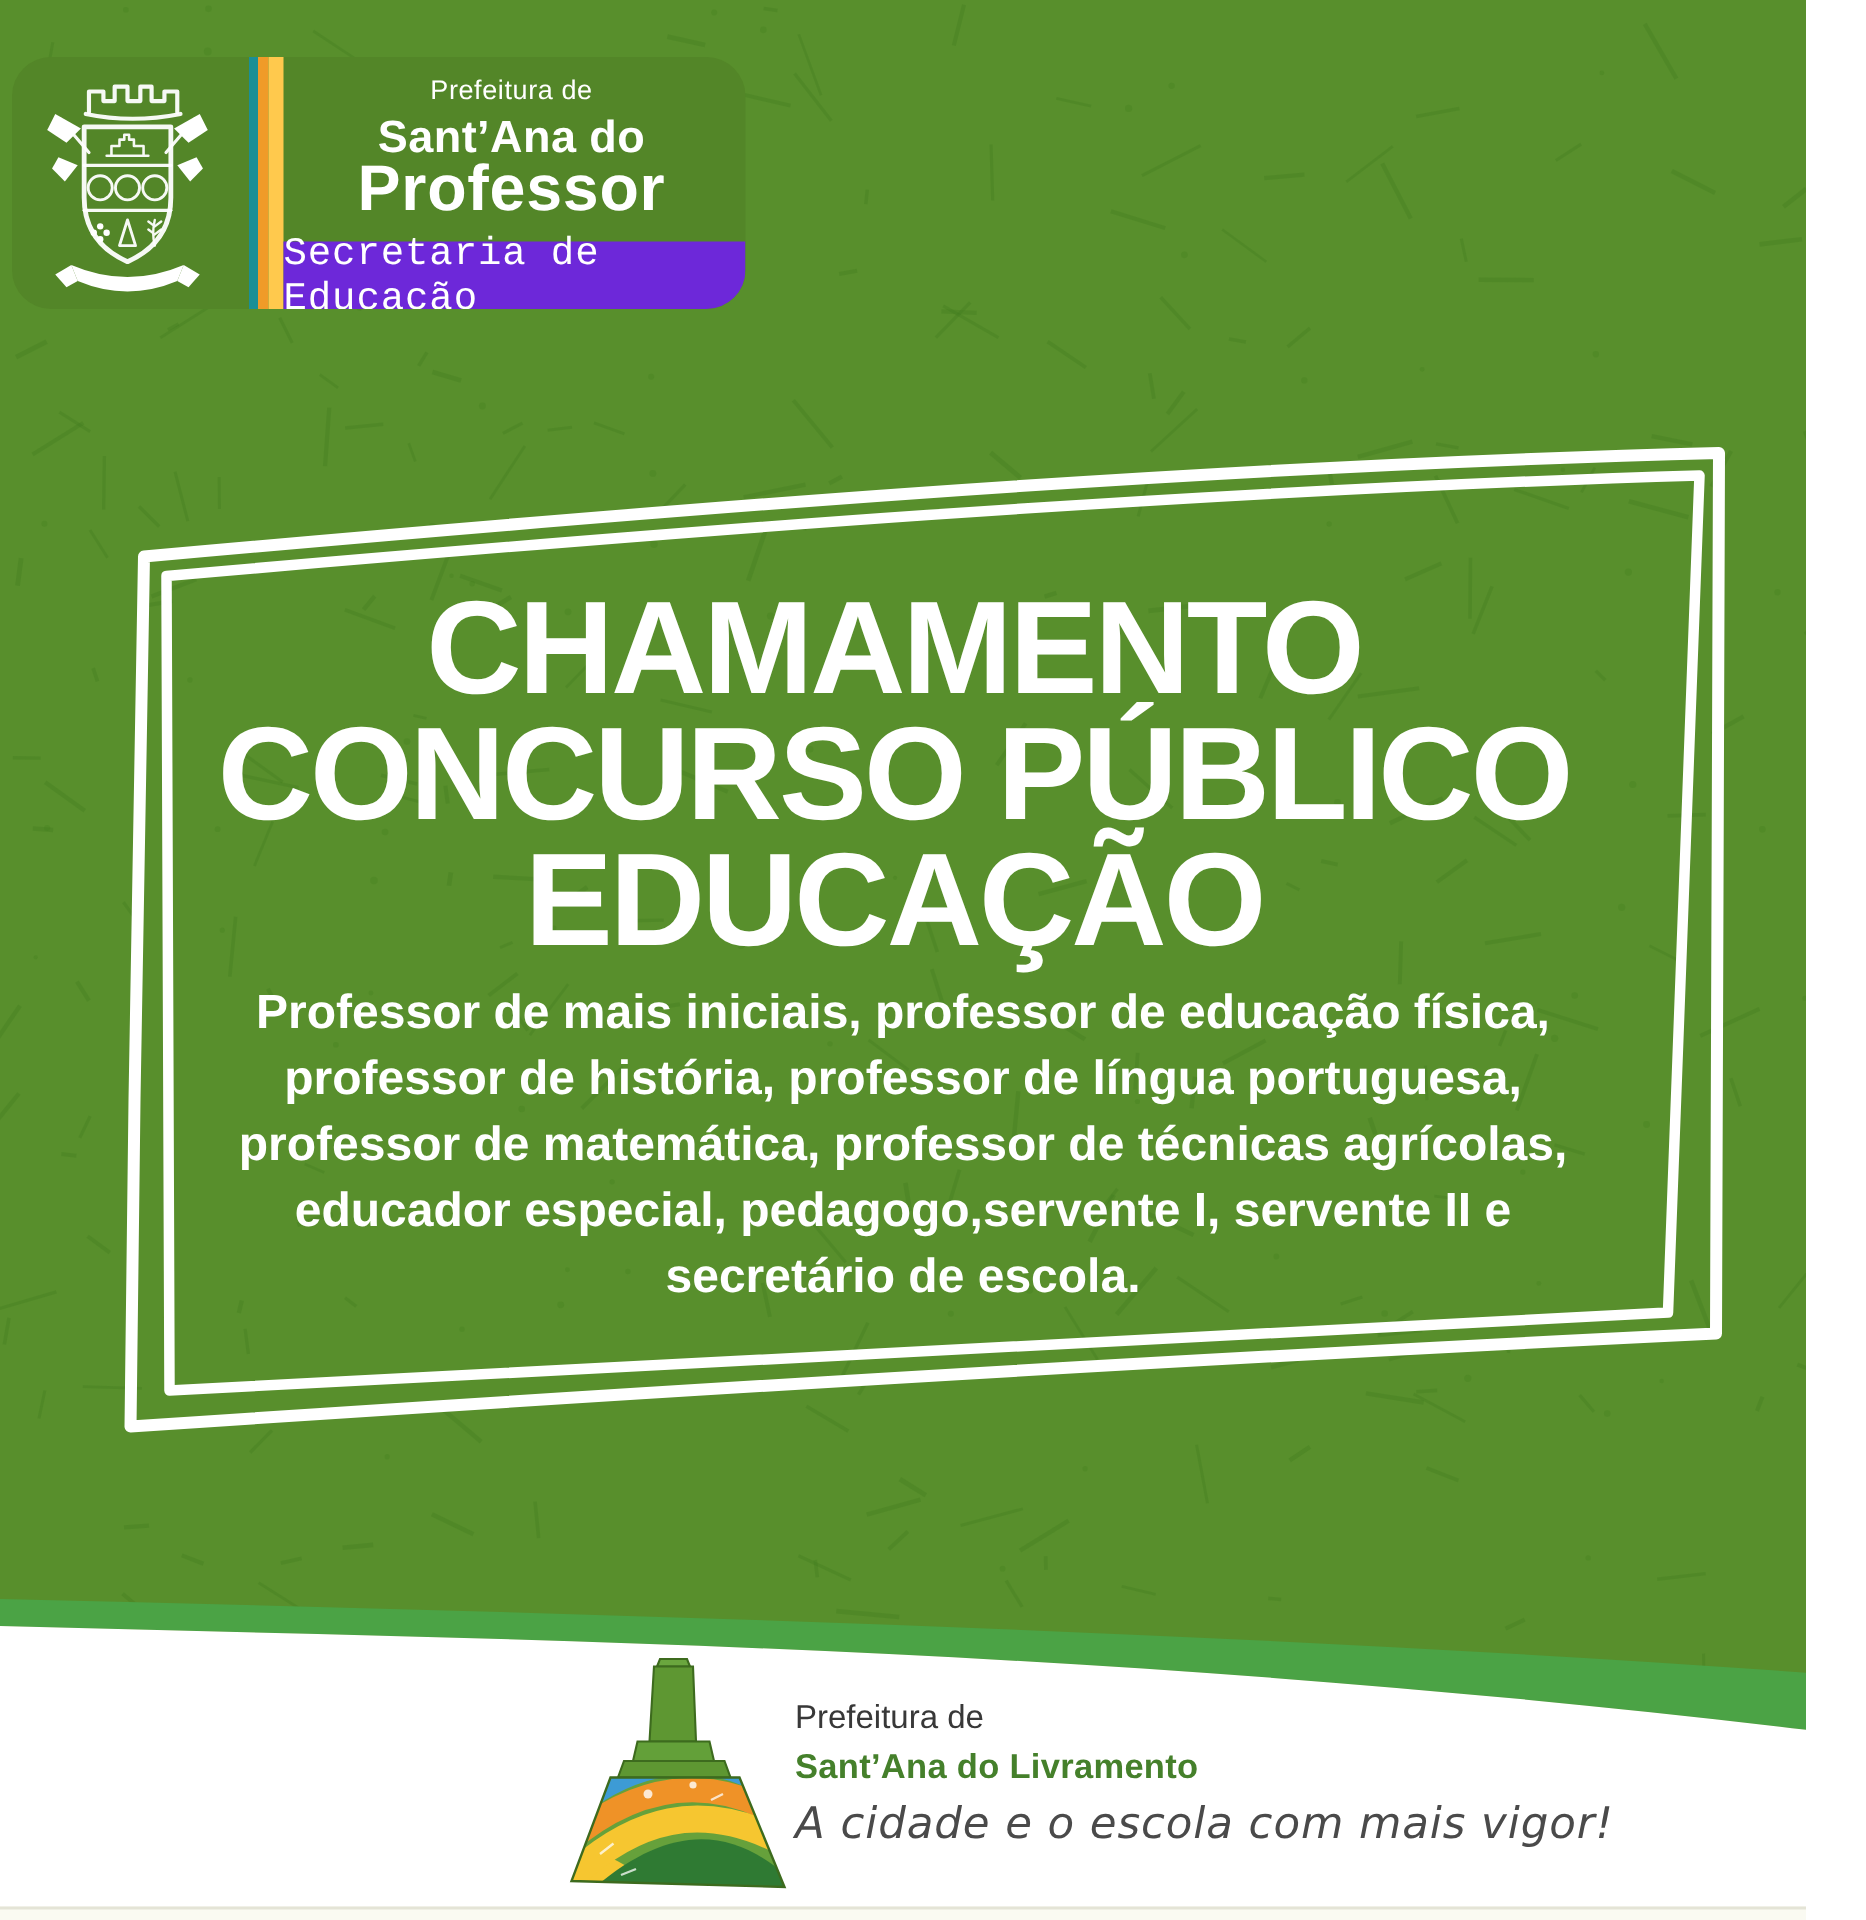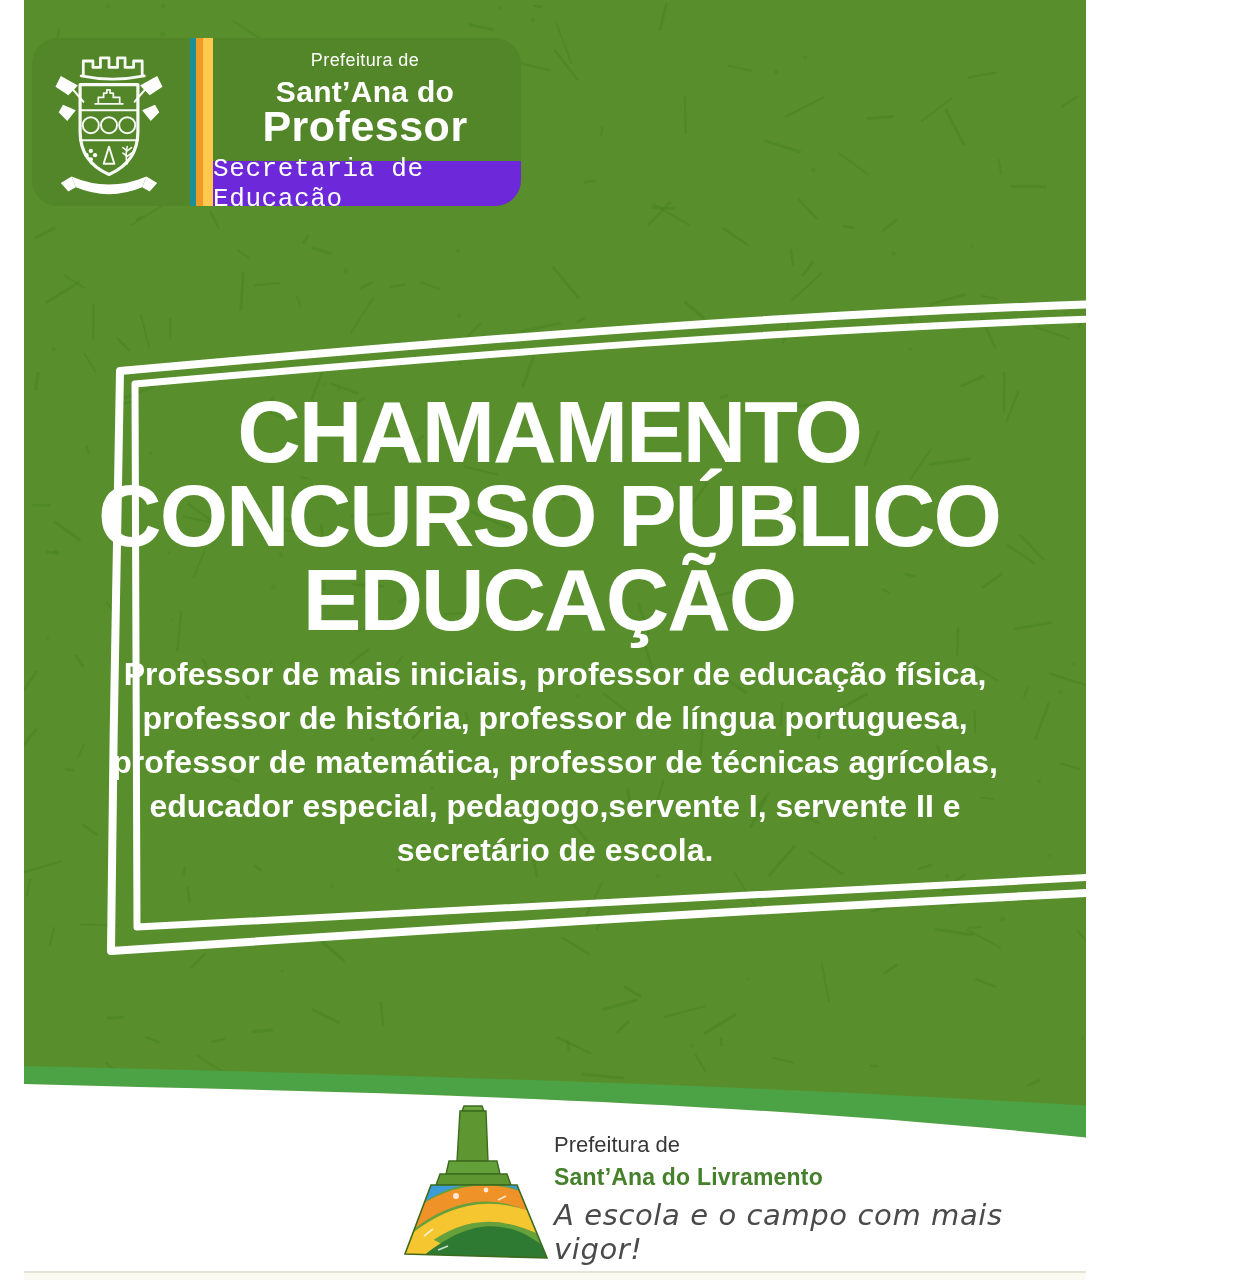--- a/index.html
+++ b/index.html
@@ -1,20 +1,19 @@
 <!DOCTYPE html>
 <html><head>
 <meta charset="utf-8">
 <style>
   html,body{margin:0;padding:0;background:#ffffff;}
   .poster{
-    position:relative;width:1062px;height:1280px;overflow:hidden;
+    position:relative;width:1204px;height:1280px;overflow:hidden;
     background:#588F2C;
     font-family:"Liberation Sans",sans-serif;
-    margin-left:24px;
   }
   svg{display:block;}
   .texture-layer{position:absolute;left:0;top:0;}
 
   
   .header-block{
     position:absolute;left:8px;top:38px;width:489px;height:168px;
     background:#538628;border-radius:26px;overflow:hidden;
   }
   .coat{position:absolute;left:14px;top:8px;}
@@ -501,17 +500,17 @@
       <circle cx="58" cy="92" r="3" fill="#FFFFFF" opacity="0.8"></circle>
       <circle cx="88" cy="86" r="2.4" fill="#FFFFFF" opacity="0.8"></circle>
       <path d="M26 132 l9 -7 M100 96 l8 -4 M40 146 l10 -4" stroke="#FFFFFF" stroke-width="1.6" opacity="0.75" fill="none"></path>
     </g>
     <path d="M33 81 L119 81 L149 154 L7 150 Z" fill="none" stroke="#3D6B1E" stroke-width="1.6"></path>
   </svg>
 
   <div class="footer-text">
     <div class="footer-pref">Prefeitura de</div>
     <div class="footer-name">Sant’Ana do Livramento</div>
-    <div class="footer-tagline">A escola e o campo com mais vigor!</div>
+    <div class="footer-tagline">A cidade e o escola com mais vigor!</div>
   </div>
 
   <div class="bottom-strip"></div>
 </div>
 
 </body></html>

